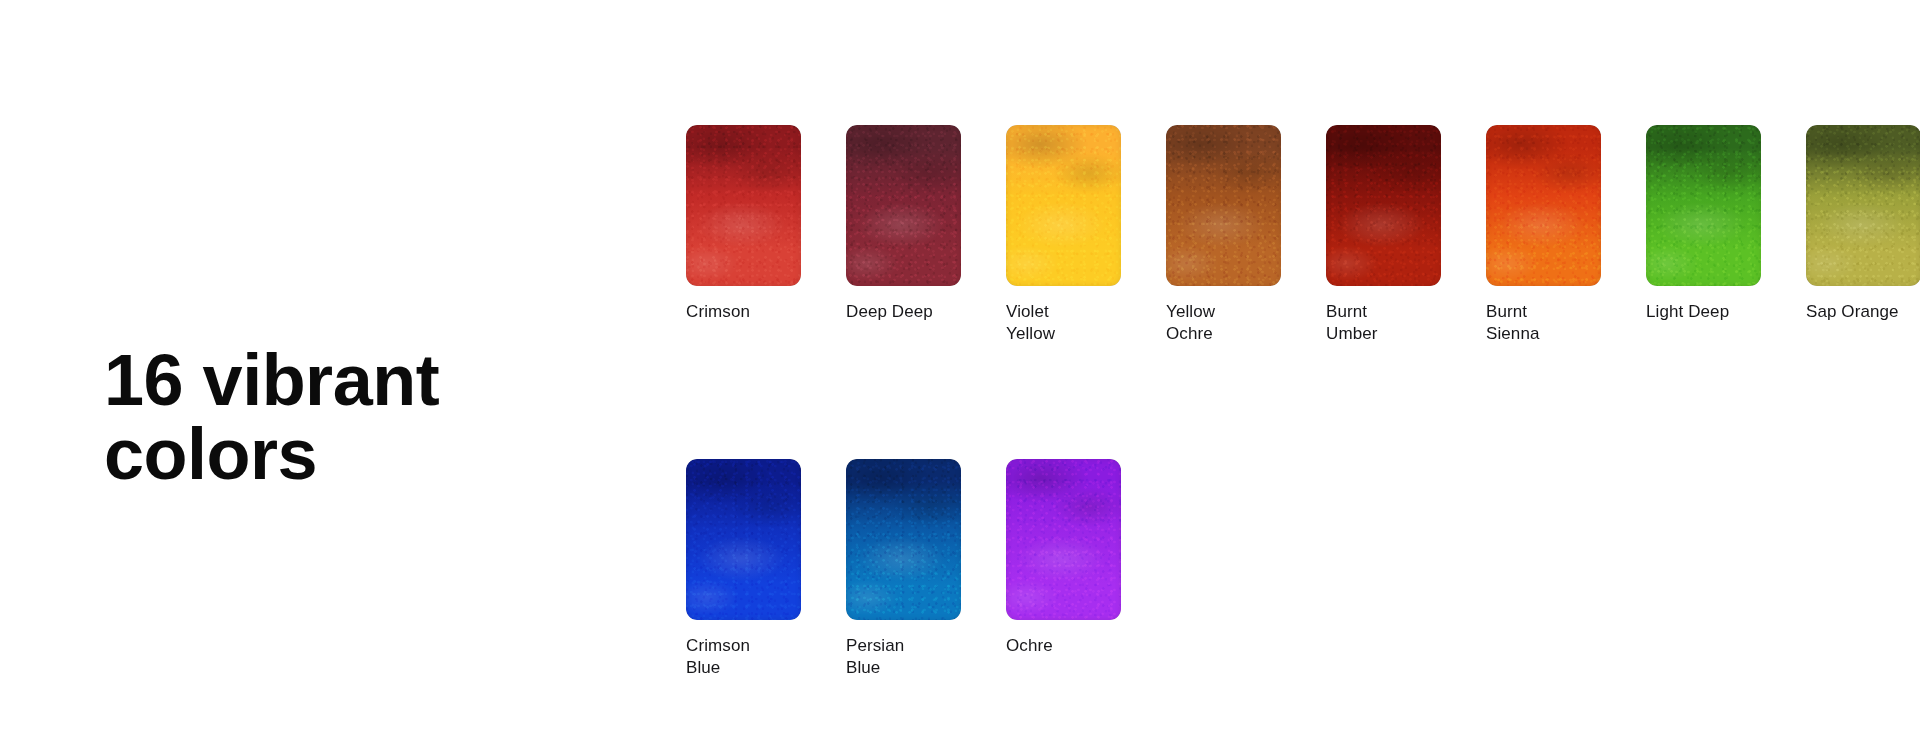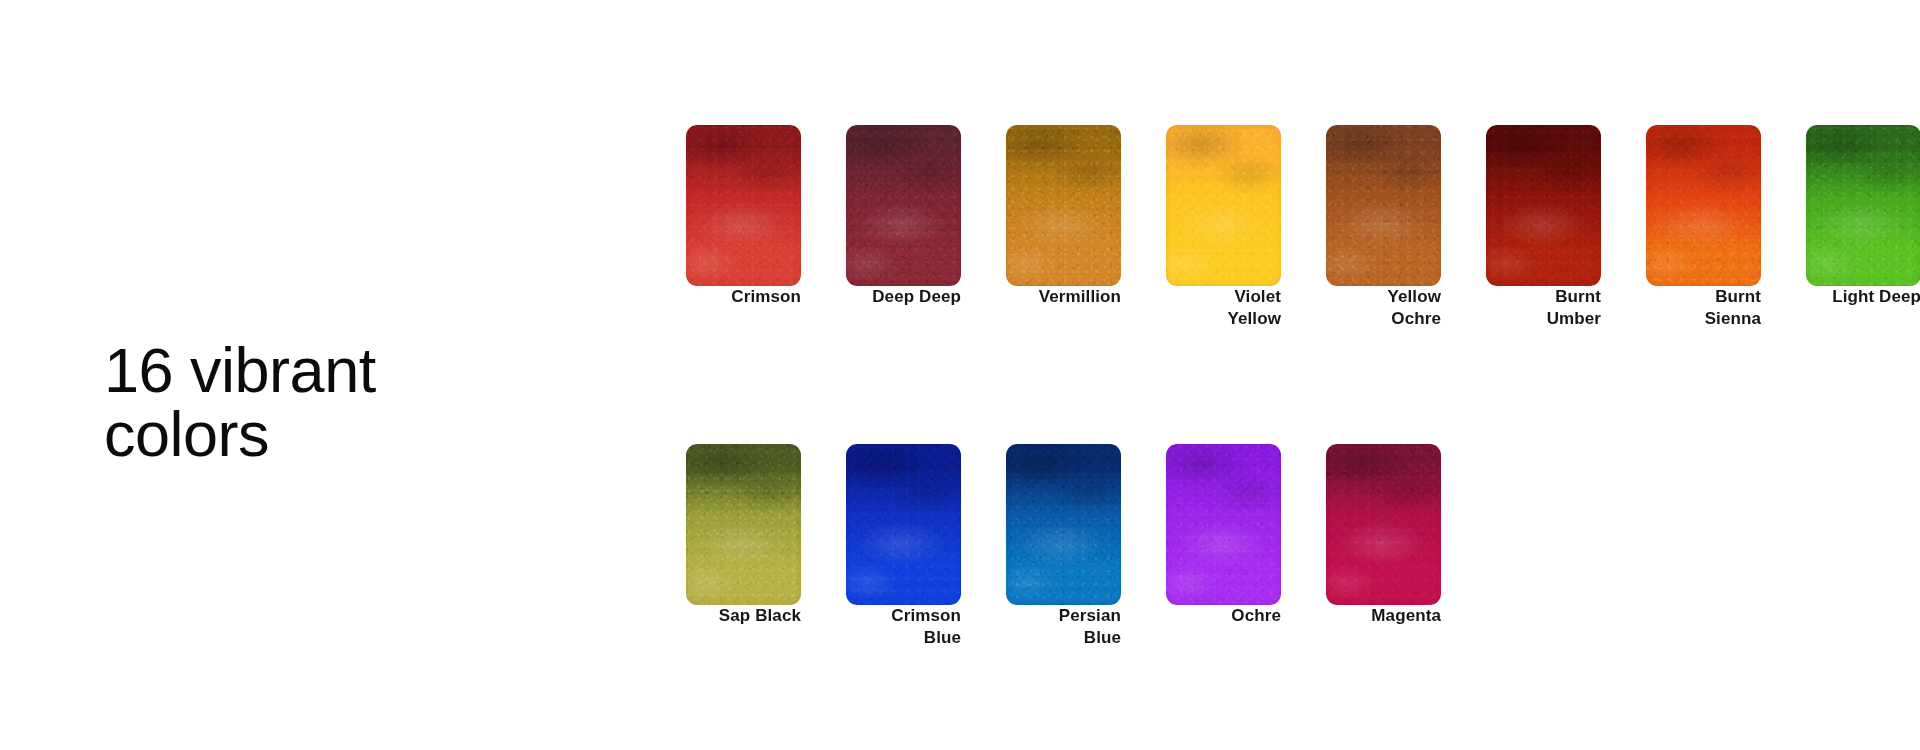--- a/index.html
+++ b/index.html
@@ -23,23 +23,23 @@
     background: #ffffff;
   }
 
   
   .headline {
     position: absolute;
     left: 104px;
     top: 296px;
     width: 520px;
     color: #0b0b0b;
-    font-size: 63px;
+    font-size: 72px;
     line-height: 1.02;
-    font-weight: 400;
+    font-weight: 700;
     letter-spacing: -0.5px;
     white-space: pre-line;
   }
 
   
   .grid {
     position: absolute;
     left: 686px;
     top: 125px;
     width: 1135px;
@@ -107,28 +107,27 @@
 
   
   .swatch .edge {
     position: absolute;
     inset: 0;
     border-radius: 11px;
     box-shadow: inset 0 0 6px rgba(0,0,0,.10);
   }
 
   .label {
-    margin-top: 0;
+    margin-top: 15px;
     font-size: 17px;
     line-height: 1.30;
     color: #17171a;
-    font-weight: 700;
+    font-weight: 400;
     letter-spacing: .1px;
     white-space: pre-line;
-    text-align: right;
   }
 </style>
 </head>
 <body>
 
 <div id="page">
 
   <h1 class="headline">16 vibrant
 colors</h1>
 
@@ -146,29 +145,20 @@
         <div class="swatch">
           <div class="wash" style="background: linear-gradient(rgb(94, 36, 48) 0%, rgb(94, 36, 48) 14%, rgb(125, 36, 52) 44%, rgb(138, 41, 55) 78%, rgb(138, 41, 55) 100%);"></div>
           <div class="blotch"></div>
           <div class="grain" style="background-position: 3px 5px, 7px 2px, 4px 6px, 9px 3px, 2px 8px, 6px 4px, 5px 9px, 8px 1px, 1px 7px, 3px 2px, 7px 5px;"></div>
           <div class="edge"></div>
         </div>
         <div class="label">Deep Deep</div>
       </div>
       <div class="cell">
         <div class="swatch">
-          <div class="wash" style="background: linear-gradient(rgb(154, 107, 18) 0%, rgb(154, 107, 18) 14%, rgb(195, 128, 27) 44%, rgb(212, 135, 42) 78%, rgb(212, 135, 42) 100%);"></div>
-          <div class="blotch"></div>
-          <div class="grain" style="background-position: 6px 10px, 14px 4px, 8px 12px, 18px 6px, 4px 16px, 12px 8px, 10px 18px, 16px 2px, 2px 14px, 6px 4px, 14px 10px;"></div>
-          <div class="edge"></div>
-        </div>
-        <div class="label">Vermillion</div>
-      </div>
-      <div class="cell">
-        <div class="swatch">
           <div class="wash" style="background: linear-gradient(rgb(252, 176, 48) 0%, rgb(252, 176, 48) 14%, rgb(253, 196, 35) 44%, rgb(253, 204, 36) 78%, rgb(253, 204, 36) 100%);"></div>
           <div class="blotch"></div>
           <div class="grain" style="background-position: 12px 20px, 28px 8px, 16px 24px, 36px 12px, 8px 32px, 24px 16px, 20px 36px, 32px 4px, 4px 28px, 12px 8px, 28px 20px;"></div>
           <div class="edge"></div>
         </div>
         <div class="label">Violet
 Yellow</div>
       </div>
       <div class="cell">
         <div class="swatch">
@@ -209,21 +199,21 @@
         </div>
         <div class="label">Light Deep</div>
       </div>
       <div class="cell">
         <div class="swatch">
           <div class="wash" style="background: linear-gradient(rgb(78, 92, 36) 0%, rgb(78, 92, 36) 14%, rgb(154, 160, 58) 44%, rgb(184, 177, 72) 78%, rgb(184, 177, 72) 100%);"></div>
           <div class="blotch"></div>
           <div class="grain" style="background-position: 27px 45px, 63px 18px, 36px 54px, 81px 27px, 18px 72px, 54px 36px, 45px 81px, 72px 9px, 9px 63px, 27px 18px, 63px 45px;"></div>
           <div class="edge"></div>
         </div>
-        <div class="label">Sap Black</div>
+        <div class="label">Sap Orange</div>
       </div>
       <div class="cell">
         <div class="swatch">
           <div class="wash" style="background: linear-gradient(rgb(12, 28, 142) 0%, rgb(12, 28, 142) 14%, rgb(16, 48, 192) 44%, rgb(18, 64, 221) 78%, rgb(18, 64, 221) 100%);"></div>
           <div class="blotch"></div>
           <div class="grain" style="background-position: 33px 55px, 77px 22px, 44px 66px, 99px 33px, 22px 88px, 66px 44px, 55px 99px, 88px 11px, 11px 77px, 33px 22px, 77px 55px;"></div>
           <div class="edge"></div>
         </div>
         <div class="label">Crimson
 Blue</div>
@@ -240,24 +230,15 @@
       </div>
       <div class="cell">
         <div class="swatch">
           <div class="wash" style="background: linear-gradient(rgb(138, 28, 224) 0%, rgb(138, 28, 224) 14%, rgb(154, 38, 232) 44%, rgb(167, 46, 240) 78%, rgb(167, 46, 240) 100%);"></div>
           <div class="blotch"></div>
           <div class="grain" style="background-position: 39px 65px, 91px 26px, 52px 78px, 117px 39px, 26px 104px, 78px 52px, 65px 117px, 104px 13px, 13px 91px, 39px 26px, 91px 65px;"></div>
           <div class="edge"></div>
         </div>
         <div class="label">Ochre</div>
       </div>
-      <div class="cell">
-        <div class="swatch">
-          <div class="wash" style="background: linear-gradient(rgb(122, 19, 56) 0%, rgb(122, 19, 56) 14%, rgb(176, 17, 72) 44%, rgb(195, 16, 79) 78%, rgb(195, 16, 79) 100%);"></div>
-          <div class="blotch"></div>
-          <div class="grain" style="background-position: 42px 70px, 98px 28px, 56px 84px, 126px 42px, 28px 112px, 84px 56px, 70px 126px, 112px 14px, 14px 98px, 42px 28px, 98px 70px;"></div>
-          <div class="edge"></div>
-        </div>
-        <div class="label">Magenta</div>
-      </div>
     </div>
 
 </div>
 
 </body></html>

